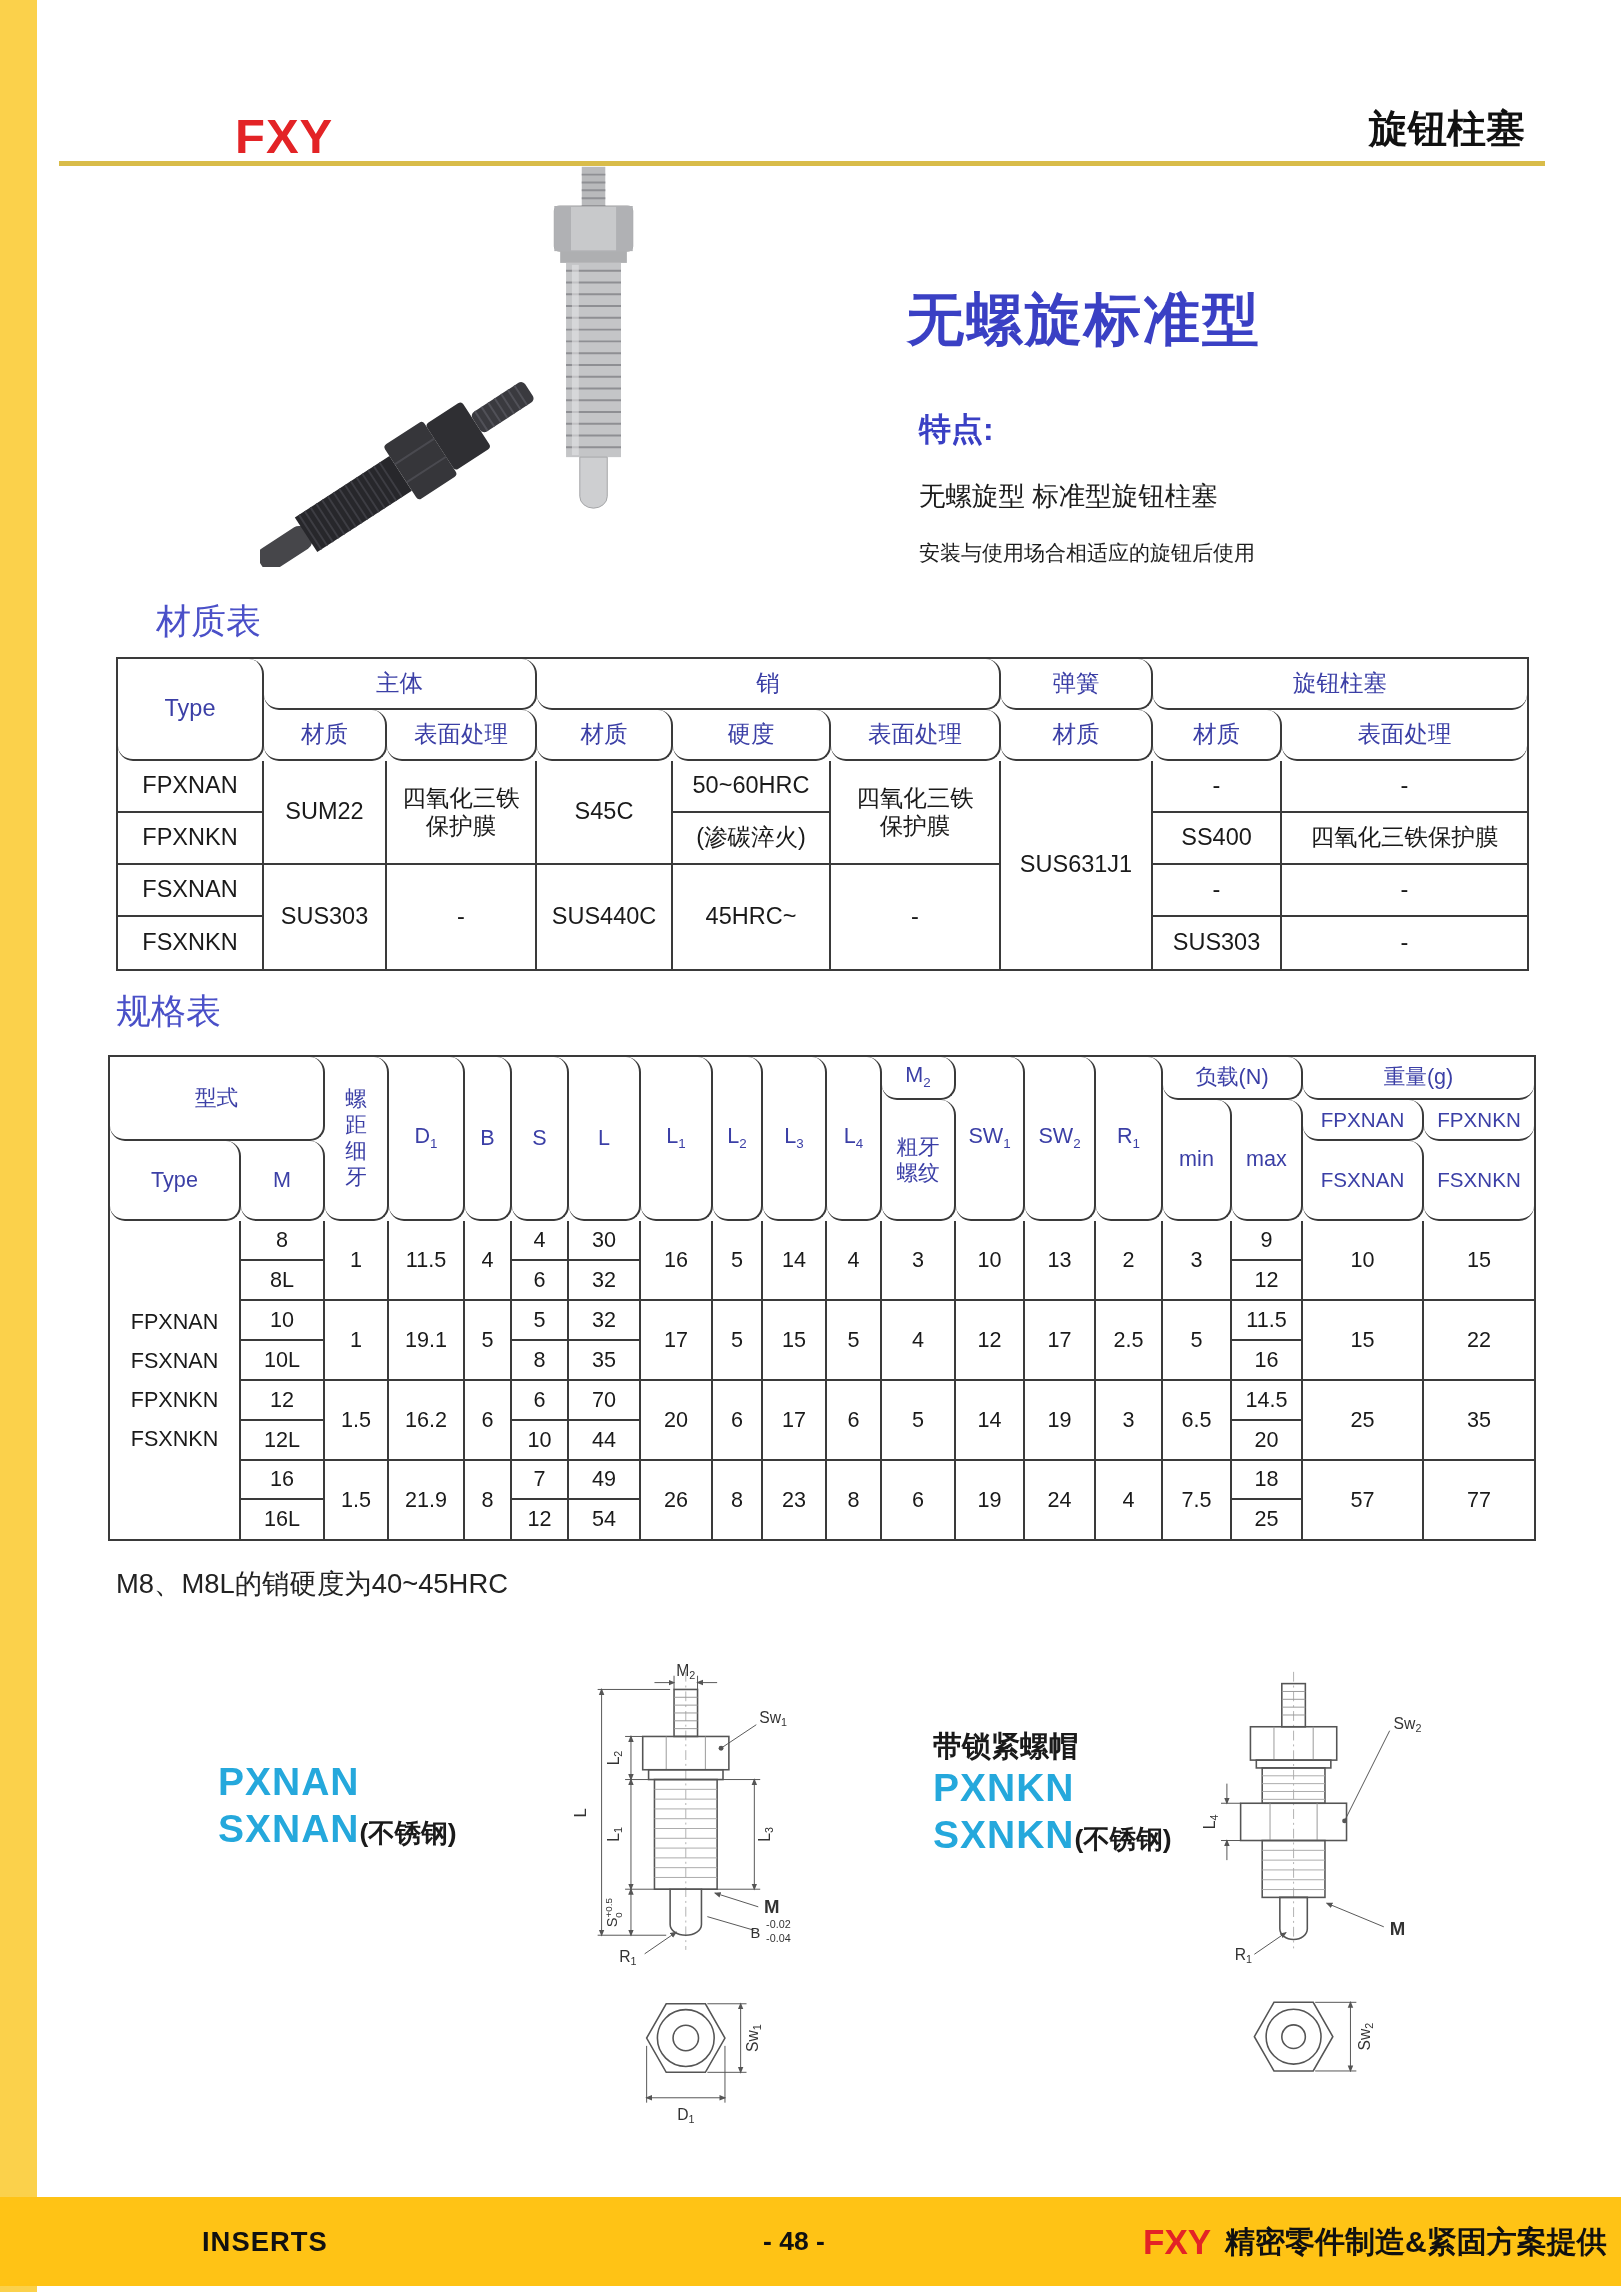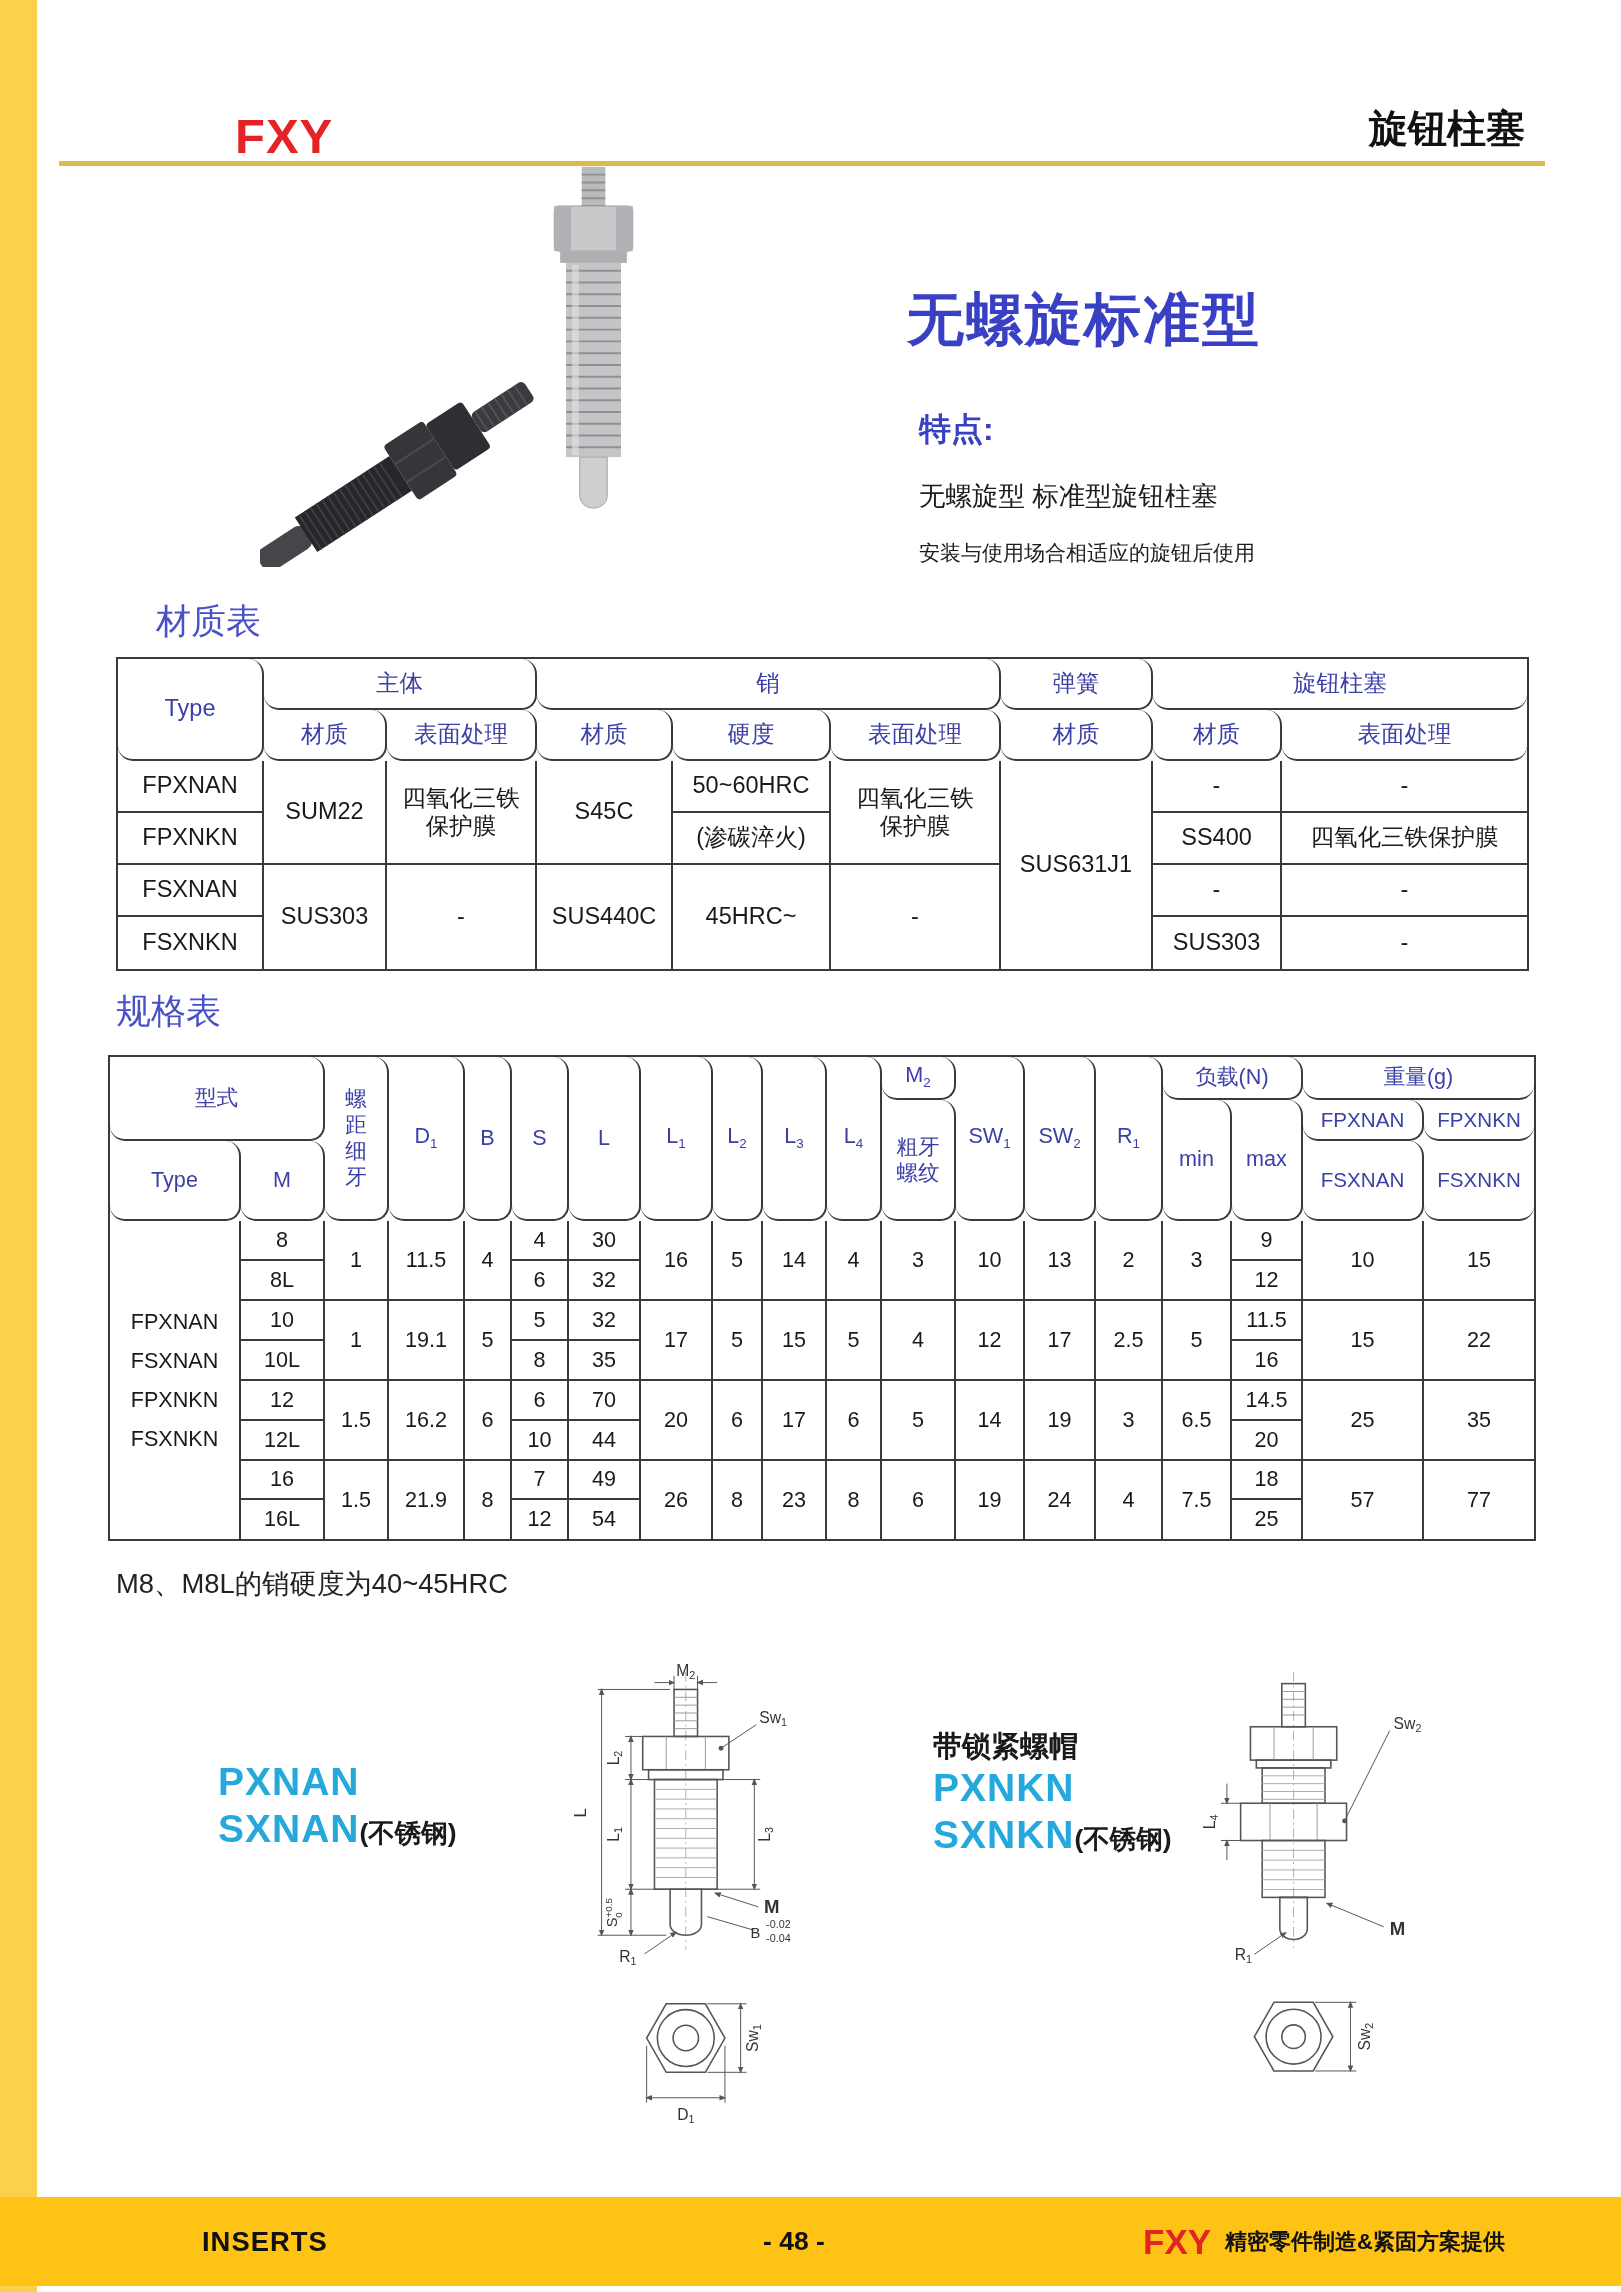--- a/index.html
+++ b/index.html
@@ -49,21 +49,21 @@
   .model-r0{left:933px;top:1727px;font-size:29px;font-weight:700;color:#1a1a1a;}
   .model-r1{left:933px;top:1766px;font-size:39px;font-weight:800;letter-spacing:1px;}
   .model-r2{left:933px;top:1813px;font-size:39px;font-weight:800;letter-spacing:1px;}
   .steel{font-size:26.5px;font-weight:700;color:#1a1a1a;letter-spacing:0;}
 
   
   .footer{left:0;top:2197px;width:1621px;height:89px;background:#ffc315;}
   .f-left{left:202px;top:2197px;line-height:89px;font-size:27.4px;font-weight:800;letter-spacing:1px;color:#111;}
   .f-page{left:686px;top:2197px;width:216px;text-align:center;line-height:89px;font-size:26.5px;font-weight:800;color:#111;}
   .f-brand{left:1143px;top:2197px;line-height:89px;font-size:35px;font-weight:800;color:#e32326;}
-  .f-tag{left:1225px;top:2197px;line-height:89px;font-size:22px;font-weight:600;color:#111;}
+  .f-tag{left:1225px;top:2197px;line-height:89px;font-size:30px;font-weight:600;color:#111;}
 
   svg text{font-family:"Liberation Sans","DejaVu Sans",sans-serif;fill:#333;}
 </style>
 </head>
 <body>
 
 <div class="page">
 
   <div class="abs strip"></div>
 

